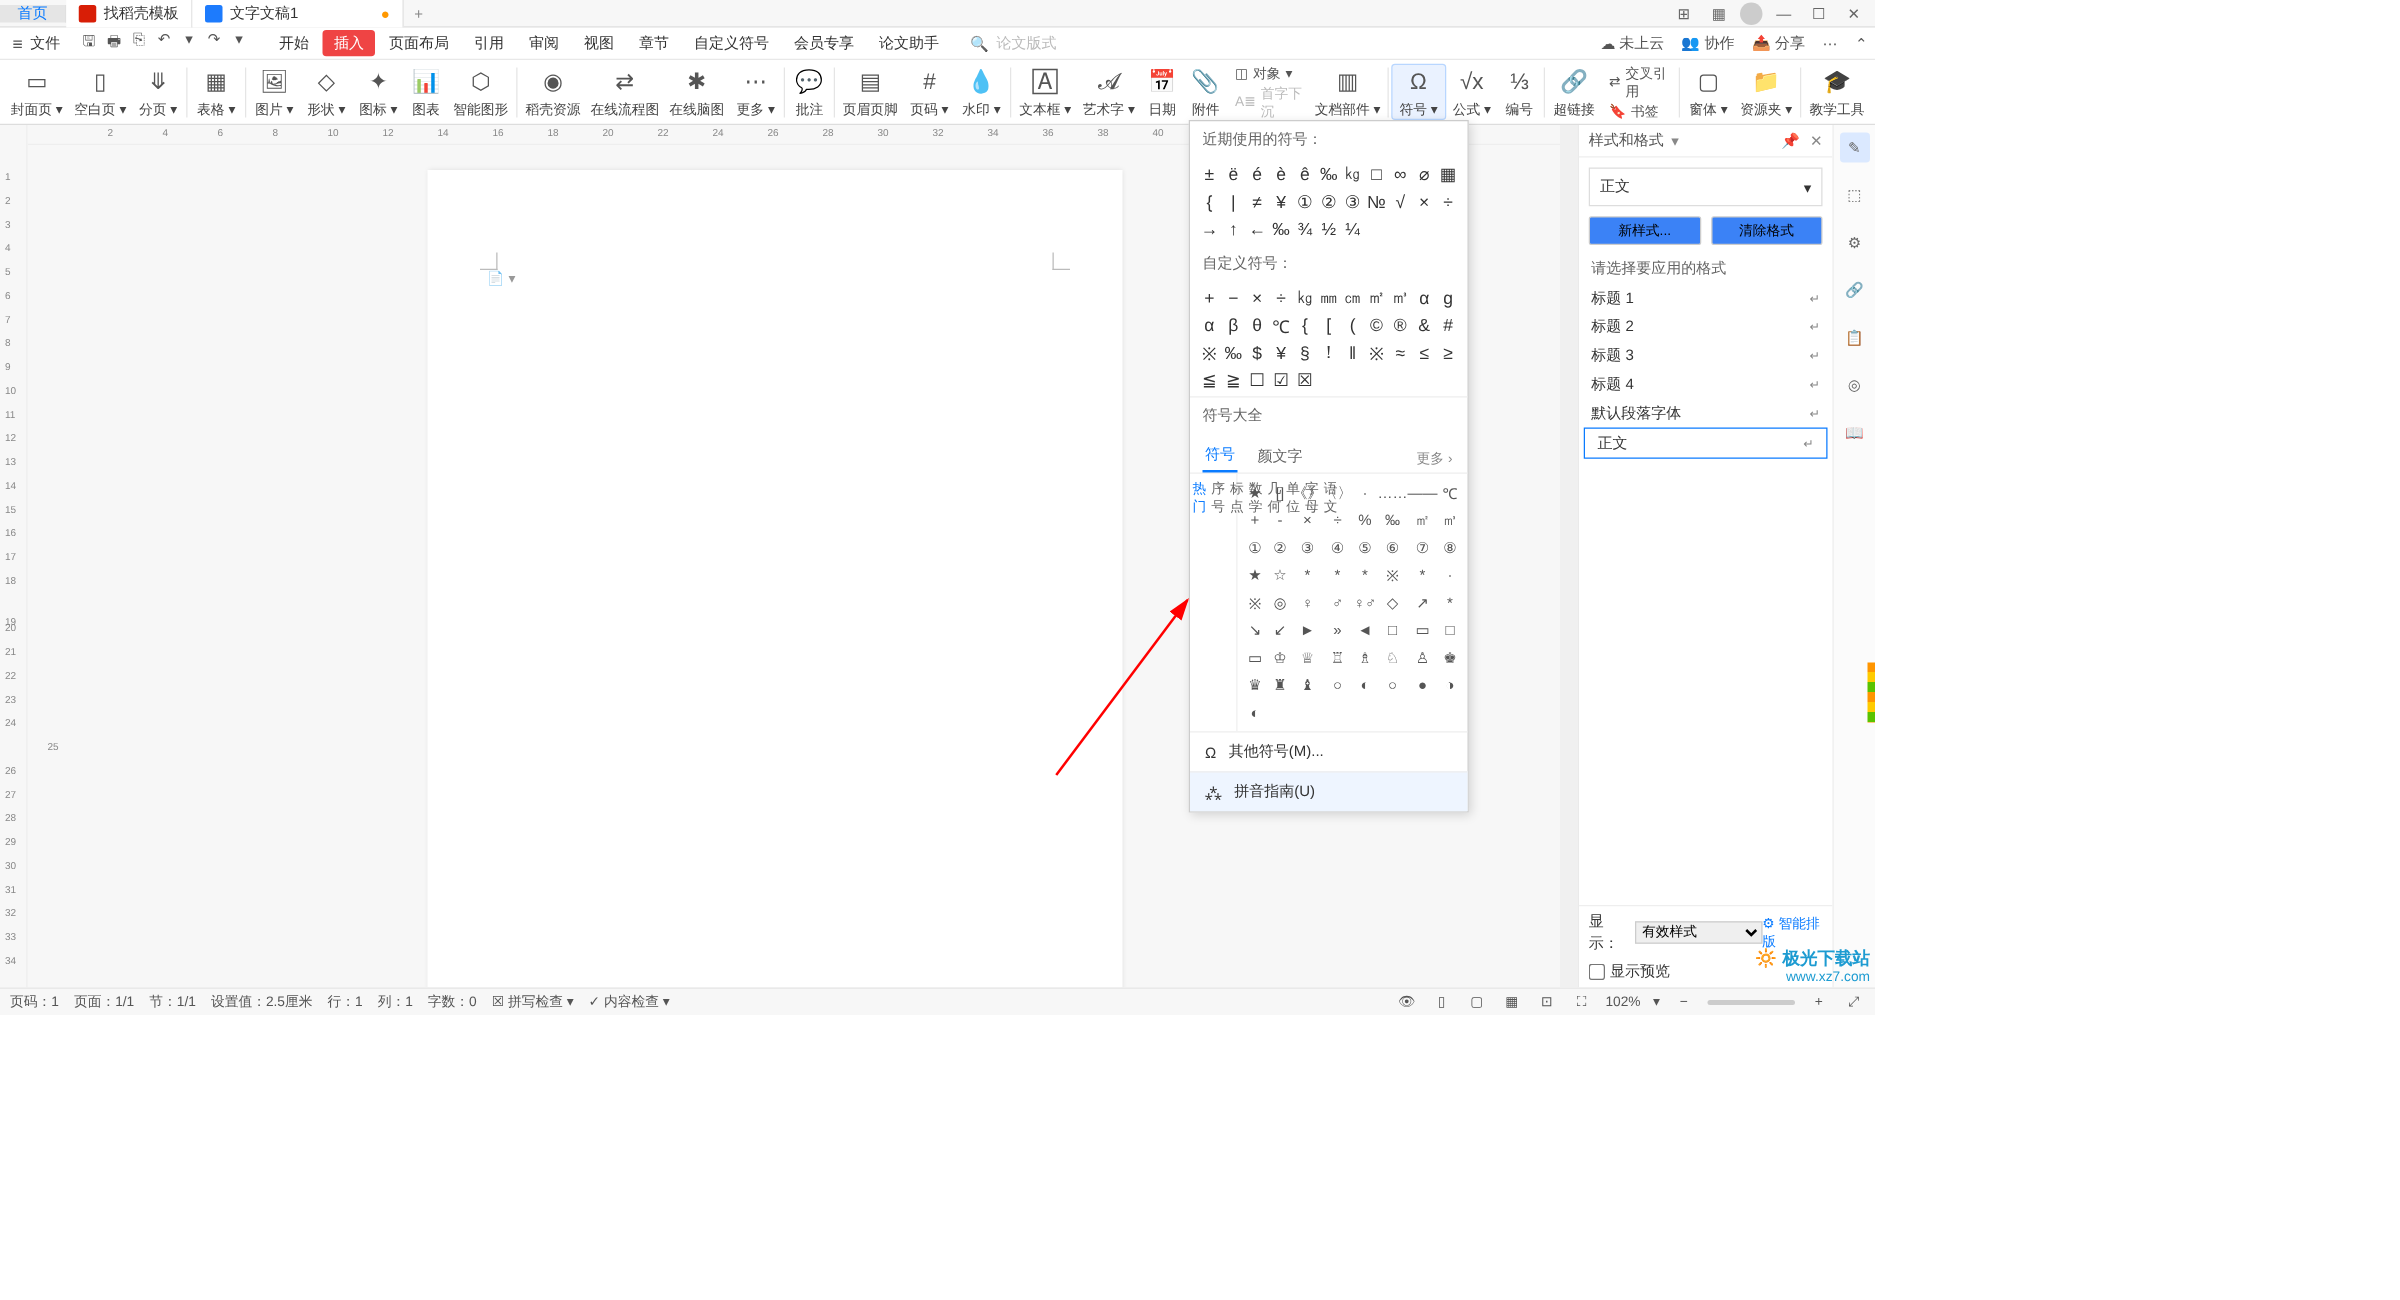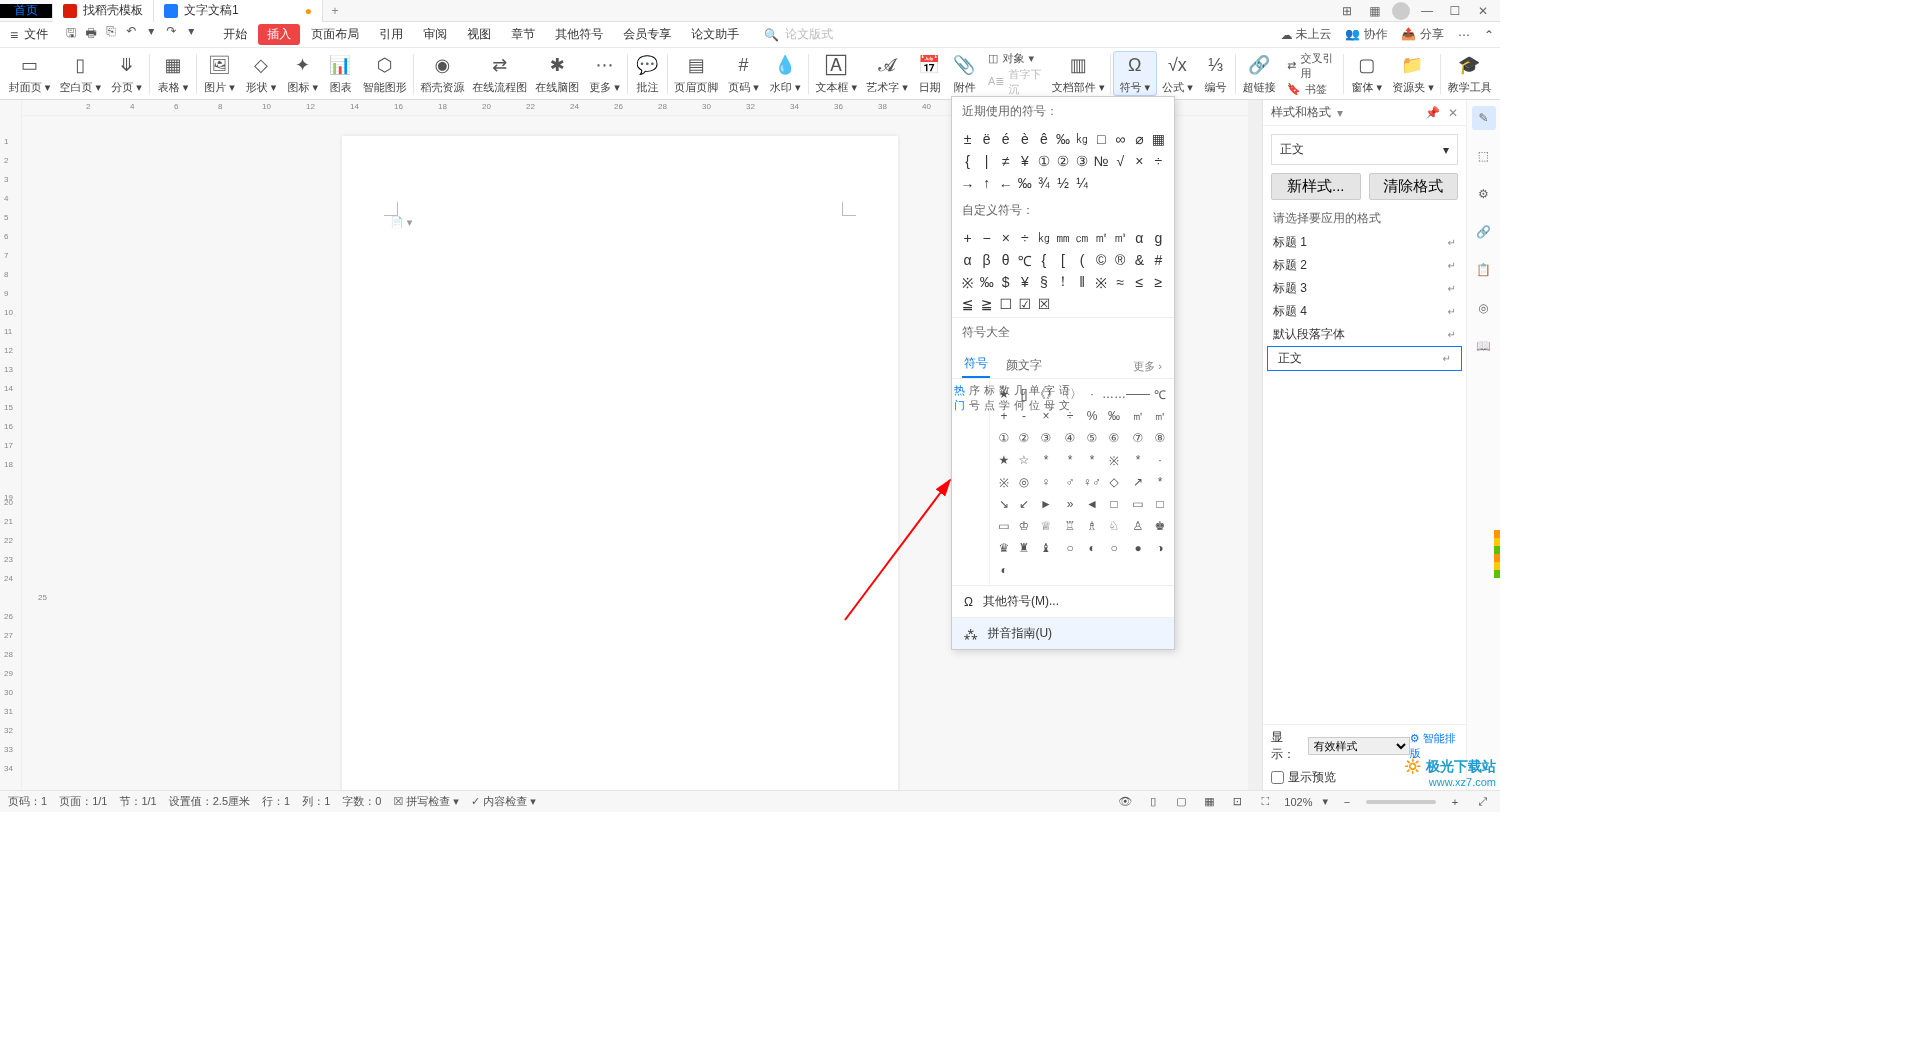--- a/index.html
+++ b/index.html
@@ -1,19 +1,19 @@
 <!DOCTYPE html>
 <html><head>
 <meta charset="utf-8">
 <style>
 *{box-sizing:border-box;margin:0;padding:0;font-family:"Microsoft YaHei",Arial,sans-serif}
 body{background:#fff;font-size:12px;color:#333;overflow:hidden;width:1500px;height:812px;position:relative}
 
 .titlebar{height:22px;background:#f7f7f7;display:flex;align-items:center;border-bottom:1px solid #e0e0e0}
-.tab-home{background:#000000;color:#0a7bff;padding:3px 14px;height:14px;display:flex;align-items:center;border-right:1px solid #e0e0e0}
+.tab-home{background:#e5e5e5;color:#0a7bff;padding:3px 14px;height:14px;display:flex;align-items:center;border-right:1px solid #e0e0e0}
 .tab-tpl{background:#fff;padding:3px 10px;display:flex;align-items:center;gap:6px;height:22px;border-right:1px solid #e0e0e0}
 .tab-tpl .ico{width:14px;height:14px;background:#d81e06;border-radius:2px}
 .tab-doc{background:#fff;padding:3px 10px;display:flex;align-items:center;gap:6px;height:22px;border-right:1px solid #e0e0e0}
 .tab-doc .ico{width:14px;height:14px;background:#1d7bfd;border-radius:2px}
 .tab-doc .dot{color:#ff9800;margin-left:60px}
 .tab-plus{width:24px;text-align:center;color:#888}
 .winctrl{margin-left:auto;display:flex;gap:6px;padding-right:6px;align-items:center}
 .winctrl span{width:22px;height:18px;display:flex;align-items:center;justify-content:center;color:#666}
 .winctrl .avatar{width:18px;height:18px;background:#ccc;border-radius:50%}
 
@@ -69,21 +69,21 @@
 .sym-matrix{flex:1;display:grid;grid-template-columns:repeat(8,1fr);padding:4px;align-content:start}
 .sym-matrix span{height:22px;display:flex;align-items:center;justify-content:center;font-size:12px;color:#555}
 .sym-panel .footer-row{display:flex;align-items:center;gap:10px;padding:7px 12px;border-top:1px solid #eee;cursor:pointer}
 .sym-panel .footer-row.highlight{background:#eef5ff}
 
 .side-pane{position:absolute;top:100px;right:34px;bottom:22px;width:204px;background:#fff;border-left:1px solid #e4e4e4;display:flex;flex-direction:column;font-size:12px}
 .side-pane .hdr{height:26px;display:flex;align-items:center;padding:0 8px;border-bottom:1px solid #eee;gap:6px;color:#555}
 .side-pane .hdr .pins{margin-left:auto;display:flex;gap:8px;color:#888}
 .side-pane .big{margin:8px;padding:6px 8px;border:1px solid #ddd;display:flex;align-items:center;justify-content:space-between}
 .side-pane .btns{display:flex;gap:8px;padding:0 8px 6px;justify-content:center}
-.side-pane .btns button{flex:1;padding:3px 4px;border:1px solid #ccc;background:#e5e5e5;border-radius:2px;font-size:15px;cursor:pointer}
+.side-pane .btns button{flex:1;padding:3px 4px;border:1px solid #ccc;background:#3b82f6;border-radius:2px;font-size:11px;cursor:pointer}
 .side-pane .hint{padding:4px 10px;color:#666}
 .style-list{flex:1;overflow:auto;font-size:12px}
 .style-list .row{display:flex;align-items:center;padding:3px 10px;cursor:pointer;justify-content:space-between}
 .style-list .row .ret{color:#888;font-size:10px}
 .style-list .row.sel{border:1px solid #0a7bff;margin:0 4px}
 .side-pane .foot{border-top:1px solid #eee;padding:4px 8px}
 .side-pane .foot select{width:120px;border:1px solid #ccc;padding:1px;font-size:11px;margin-left:6px}
 .side-pane .foot .chk{display:flex;align-items:center;gap:4px;margin-top:6px}
 .side-pane .foot .smart{margin-left:auto;color:#0a7bff;font-size:11px;float:right}
 
@@ -138,21 +138,21 @@
     <span>▾</span>
   </div>
   <div class="menu-tabs">
     <span>开始</span>
     <span class="active">插入</span>
     <span>页面布局</span>
     <span>引用</span>
     <span>审阅</span>
     <span>视图</span>
     <span>章节</span>
-    <span>其他符号</span>
+    <span>自定义符号</span>
     <span>会员专享</span>
     <span>论文助手</span>
   </div>
   <span style="margin-left:14px;color:#999">🔍</span>
   <span style="color:#bbb;margin-left:4px">论文版式</span>
   <div class="menu-right">
     <span class="cloud">☁ <span>未上云</span></span>
     <span>👥 <span>协作</span></span>
     <span>📤 <span>分享</span></span>
     <span>⋯</span>

